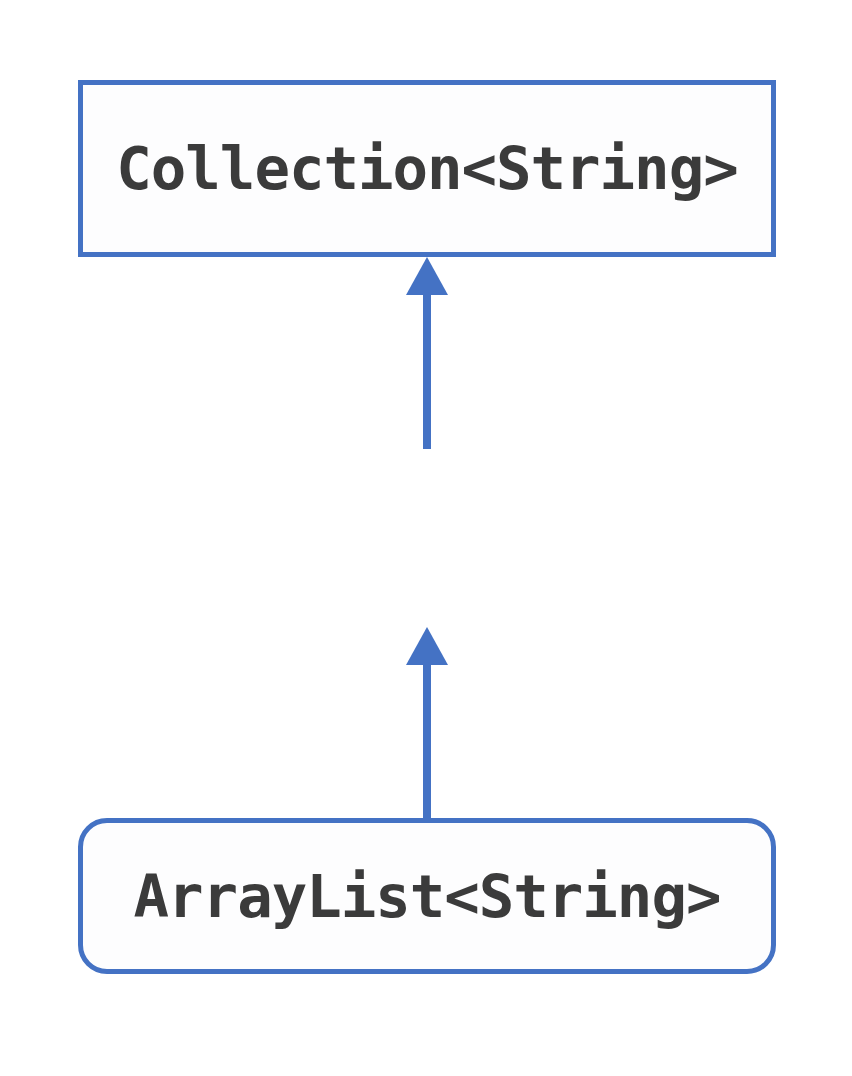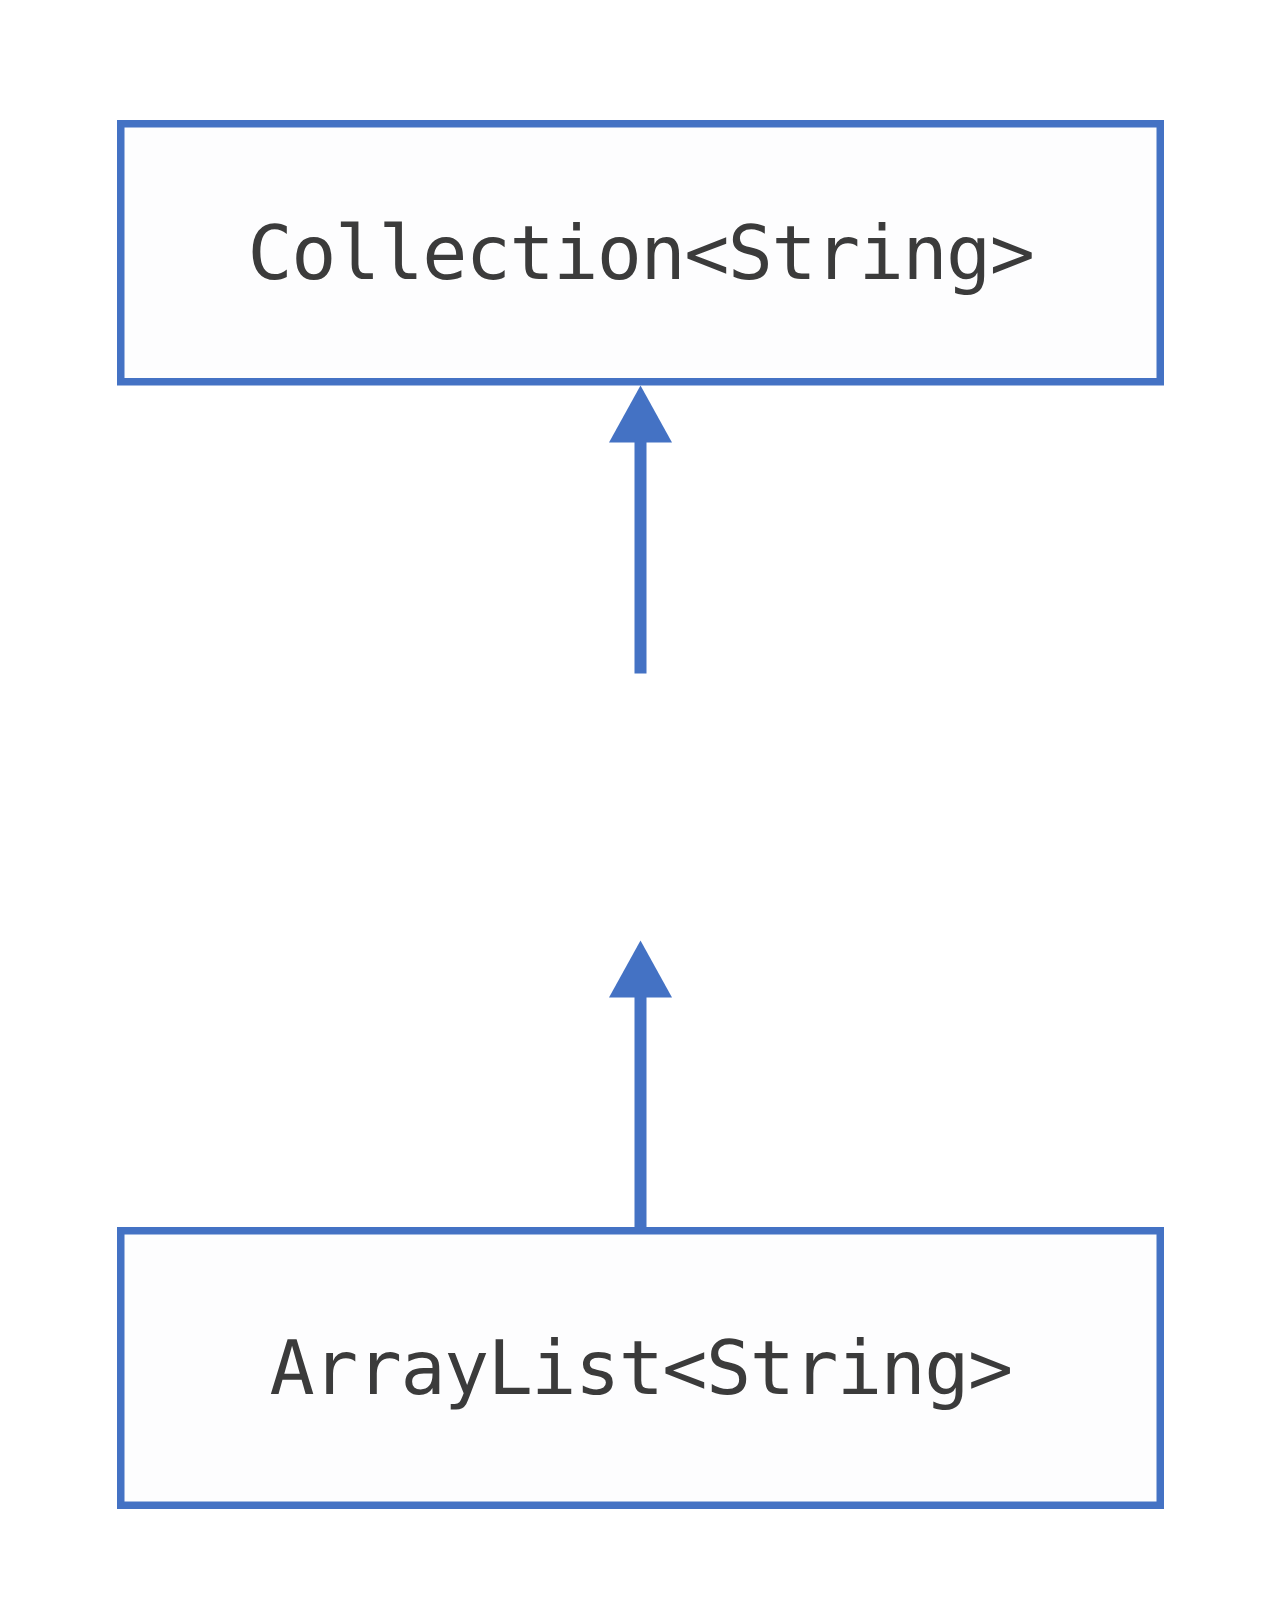--- a/index.html
+++ b/index.html
@@ -26,28 +26,29 @@
     left: 78px;
     width: 698px;
     height: 177px;
     border: 5px solid var(--accent);
     background: var(--node-bg);
     display: flex;
     align-items: center;
     justify-content: center;
   }
   .node-label {
-    font-size: 50px;
+    font-size: 59px;
     color: var(--text);
     letter-spacing: -1px;
     white-space: nowrap;
+    font-weight: bold;
   }
   .node-collection { top: 80px; }
   .node-list       { top: 449px; height: 178px; }
-  .node-arraylist  { top: 818px; height: 188px; }
+  .node-arraylist  { top: 818px; height: 156px; border-radius: 29px; }
 
   .connector {
     position: absolute;
     left: 406px;      
     width: 42px;
   }
   .connector-1 { top: 257px; height: 192px; }
   .connector-2 { top: 627px; height: 191px; }
   .arrowhead {
     position: absolute;

